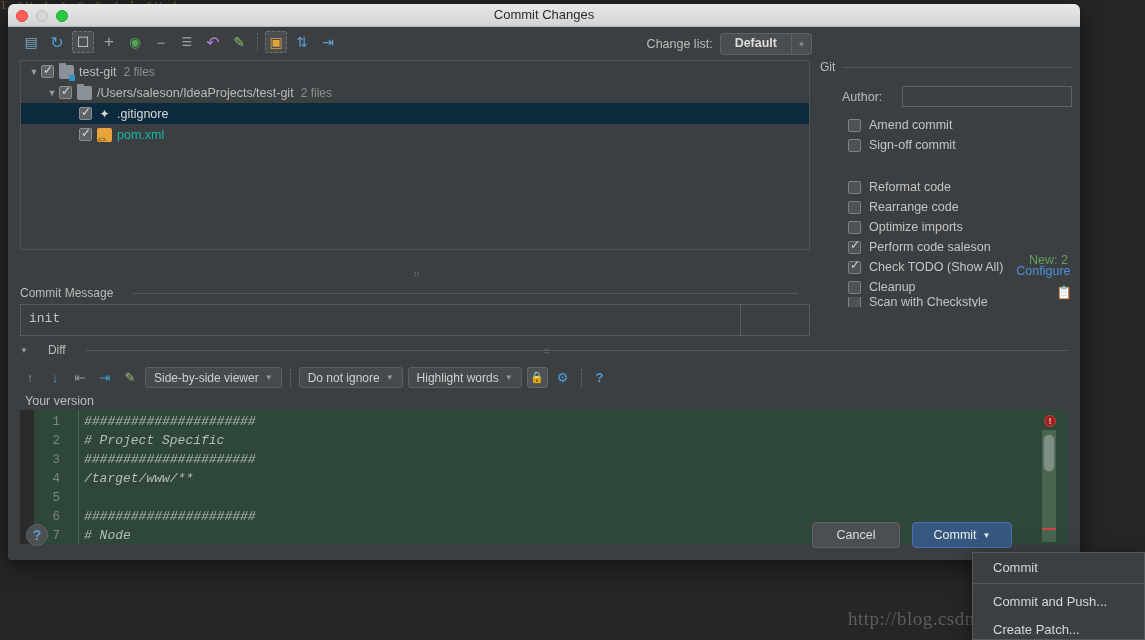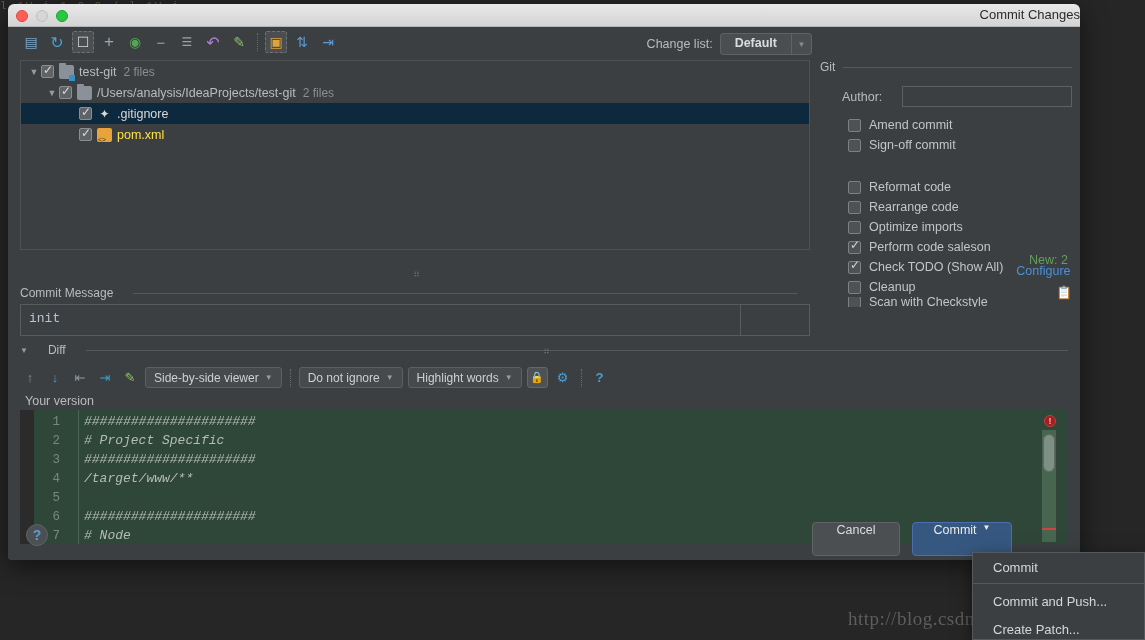--- a/index.html
+++ b/index.html
@@ -30,21 +30,21 @@
     box-shadow: 0 6px 26px rgba(0,0,0,.55);
     overflow: hidden;
   }
   .titlebar {
     height: 23px; width: 100%;
     background: linear-gradient(#e8e8e8, #d4d4d4);
     border-bottom: 1px solid #b5b5b5;
     position: relative;
   }
   .title-text {
-    position: absolute; left: 0; right: 0; top: 3px; text-align: right;
+    position: absolute; left: 0; right: 0; top: 3px; text-align: center;
     font-size: 13px; color: #2b2b2b;
   }
   .traffic { position: absolute; left: 8px; top: 6px; display: flex; gap: 8px; }
   .dot { width: 12px; height: 12px; border-radius: 50%; display:block; }
   .dot.red { background: #ff5f57; border: 1px solid #e0443e; }
   .dot.yellow { background: #d6d6d6; border: 1px solid #bfbfbf; }
   .dot.green { background: #28c840; border: 1px solid #16a62e; }
 
   .body-area { position: relative; width: 100%; height: 533px; background: #3c3f41; }
 
@@ -90,21 +90,21 @@
     content:""; position:absolute; left:0; top:-2px; width:7px; height:3px; background:#8a9199; border-radius:1px;
   }
   .fic.folder.badge::after {
     content:""; position:absolute; right:-1px; bottom:-2px; width:6px; height:6px; background:#3592c4;
   }
   .fic.git { color:#d8d8d8; font-size:12px; line-height:14px; background:none; text-align:center; }
   .fic.xml { background:#e8a33d; border-radius:2px; }
   .fic.xml::after { content:"<>"; position:absolute; left:1px; bottom:-1px; font-size:7px; color:#4a3500; }
   .tlabel { white-space: nowrap; }
   .tcount { color: #8d8d8d; margin-left: 7px; font-size: 12px; }
-  .tlabel.green { color: #fde047; text-align: center; }
+  .tlabel.green { color: #14b8a6; text-align: center; }
 
   .newcount {
     position: absolute; right: 12px; top: 226px;
     font-size: 12.5px; color: #62a05e;
   }
   .grip {
     position:absolute; width:22px; height:6px; color:#777; font-size:9px;
     letter-spacing:1px; text-align:center; line-height:6px; overflow:hidden;
   }
 
@@ -167,22 +167,22 @@
 
   
   .bottom { position: absolute; left: 0; bottom: 0; width: 100%; height: 46px; }
   .help-btn {
     position: absolute; left: 18px; top: 10px; width: 22px; height: 22px;
     background: #4d5052; border: 1px solid #5e6264; border-radius: 50%;
     display:flex; align-items:center; justify-content:center;
     color:#5d9ad2; font-size: 14px; font-weight: bold;
   }
   .btn {
-    position: absolute; top: 8px; height: 34px; border-radius: 4px;
-    display:flex; align-items:flex-start; justify-content:center;
+    position: absolute; top: 8px; height: 26px; border-radius: 4px;
+    display:flex; align-items:center; justify-content:center;
     font-size: 12.5px; border:1px solid #5f6365;
   }
   .btn.cancel { right: 180px; width: 88px; background:#4b4f51; color:#dcdcdc; }
   .btn.commit { right: 68px; width: 100px; background:#365880; border-color:#4b6eaf; color:#eaeaea; gap:6px; }
   .btn.commit .car { font-size: 8px; }
 
   
   .menu {
     position: absolute; left: 972px; top: 552px; width: 173px; height: 88px;
     background: #3c3f41; border: 1px solid #55595b;
@@ -263,21 +263,21 @@
           <span class="twisty">▼</span>
           <span class="cb checked"></span>
           <span class="fic folder badge"></span>
           <span class="tlabel">test-git</span>
           <span class="tcount">2 files</span>
         </div>
         <div class="tree-row" style="padding-left:24px;">
           <span class="twisty">▼</span>
           <span class="cb checked"></span>
           <span class="fic folder"></span>
-          <span class="tlabel">/Users/analysis/IdeaProjects/test-git</span>
+          <span class="tlabel">/Users/saleson/IdeaProjects/test-git</span>
           <span class="tcount">2 files</span>
         </div>
         <div class="tree-row selected" style="padding-left:44px;">
           <span class="twisty"></span>
           <span class="cb checked"></span>
           <span class="fic git">✦</span>
           <span class="tlabel">.gitignore</span>
         </div>
         <div class="tree-row" style="padding-left:44px;">
           <span class="twisty"></span>

